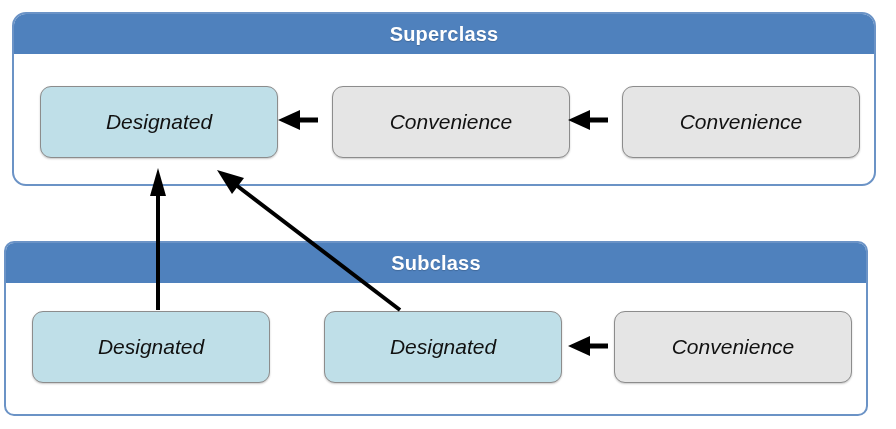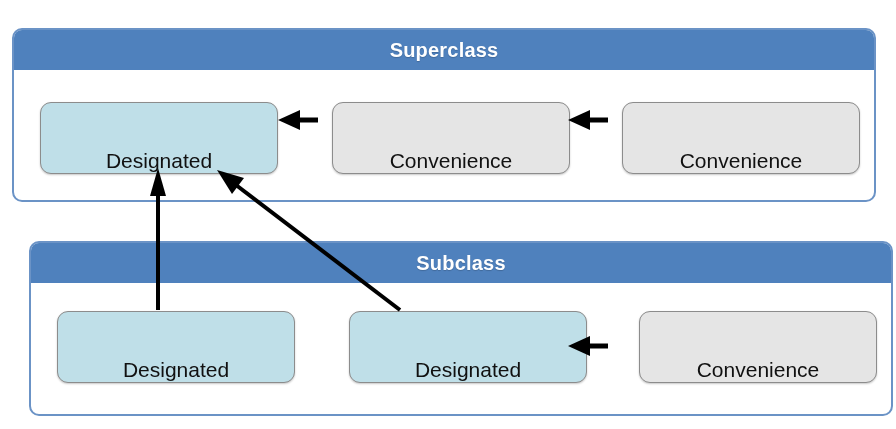--- a/index.html
+++ b/index.html
@@ -25,26 +25,27 @@
   .panel {
     position: absolute;
     box-sizing: border-box;
     border: 2px solid #6b93c6;
     border-radius: 10px;
     background: #ffffff;
     overflow: hidden;
   }
   #panel-superclass {
     left: 12px;
-    top: 28px;
+    top: 12px;
     width: 864px;
     height: 174px;
+    border-radius: 14px;
   }
   #panel-subclass {
-    left: 29px;
+    left: 4px;
     top: 241px;
     width: 864px;
     height: 175px;
   }
 
   .panel-header {
     position: absolute;
     left: 0;
     top: 0;
     width: 100%;
@@ -73,25 +74,26 @@
 
   
   .node {
     position: absolute;
     box-sizing: border-box;
     width: 238px;
     height: 72px;
     border: 1px solid #8c8c8c;
     border-radius: 11px;
     display: flex;
-    align-items: flex-end;
+    align-items: center;
     justify-content: center;
     font-size: 21px;
     color: #111111;
     box-shadow: 0 1px 2px rgba(0,0,0,0.22);
+    font-style: italic;
   }
   .node.designated {
     background: #bfdfe8;
   }
   .node.convenience {
     background: #e5e5e5;
   }
 
   
   #sup-node-0 { left: 26px;  top: 32px; }

